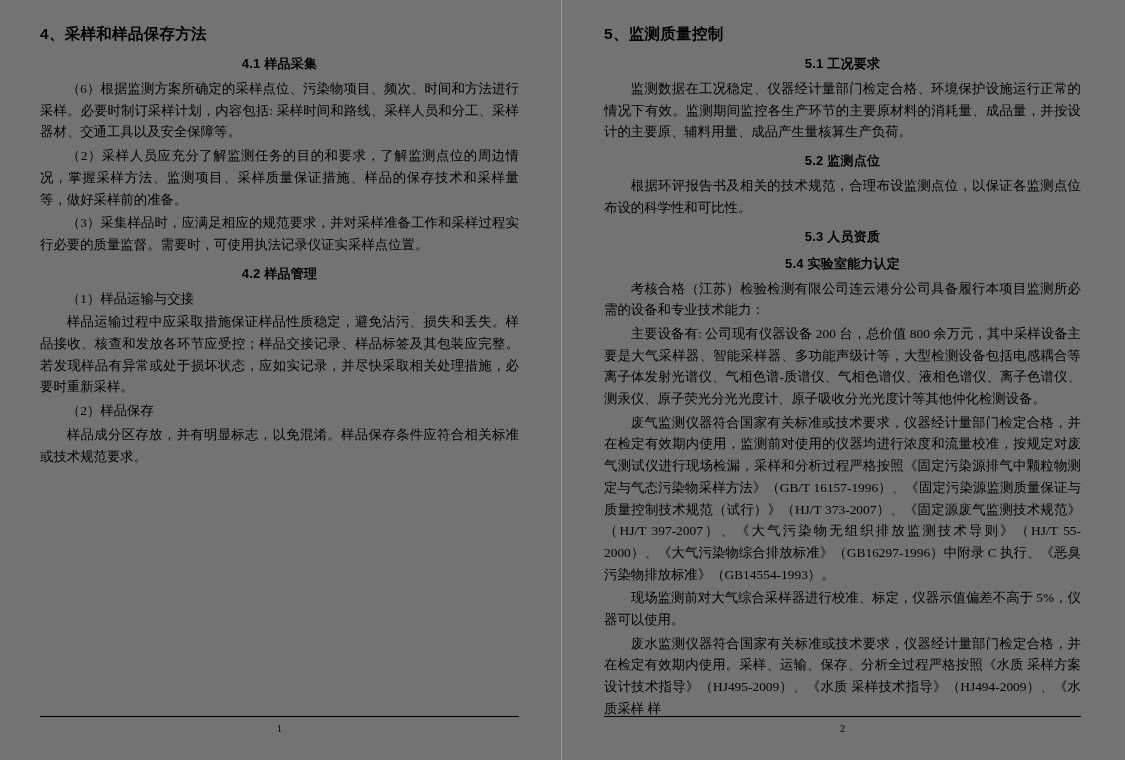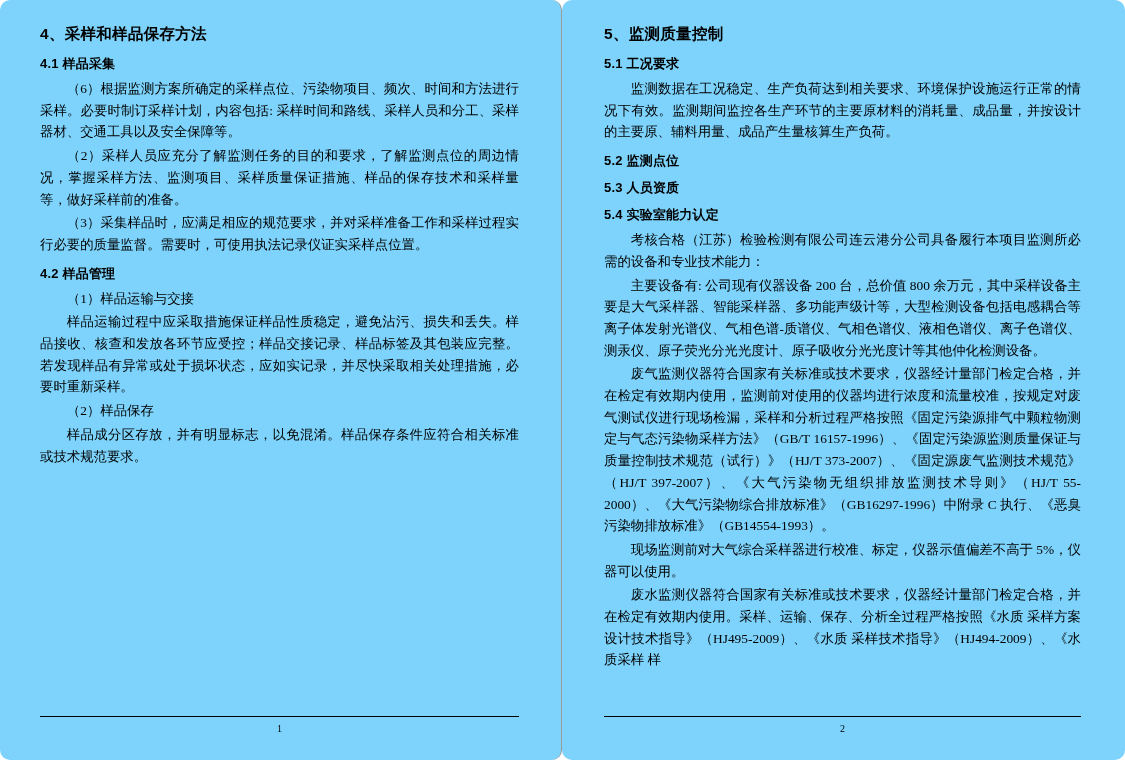--- a/index.html
+++ b/index.html
@@ -16,23 +16,22 @@
   }
   .spread {
     display: flex;
     width: 1125px;
     height: 760px;
     box-sizing: border-box;
   }
   .page {
     position: relative;
     box-sizing: border-box;
-    background: #7dd3fc;
+    background: #737373;
     height: 760px;
-    border-radius: 10px;
   }
   .page-left {
     width: 562px;
     border-right: 1px solid #9a9a9a;
     padding: 18px 42px 0 40px;
   }
   .page-right {
     width: 563px;
     padding: 18px 44px 16px 42px;
   }
@@ -46,20 +45,21 @@
     font-size: 15.5px;
     margin: 6px 0 10px 0;
     letter-spacing: 0.3px;
   }
   h2.sub {
     font-family: "Liberation Sans", "DejaVu Sans", sans-serif;
     font-weight: bold;
     font-size: 13px;
     margin: 9px 0 5px 0;
     letter-spacing: 0.2px;
+    text-align: center;
   }
   p.para {
     font-size: 13.4px;
     line-height: 1.62;
     margin: 0 0 2px 0;
     text-align: justify;
     text-justify: inter-ideograph;
     text-indent: 2em;
   }
   .footer {
@@ -104,22 +104,23 @@
     <div class="footer">
       <div class="footer-rule"></div>
       <div class="page-num">1</div>
     </div>
   </div>
 
   <div class="page page-right">
     <div class="page-body">
       <h1 class="sec">5、监测质量控制</h1>
       <h2 class="sub">5.1 工况要求</h2>
-      <p class="para">监测数据在工况稳定、生产负荷达到相关要求、环境保护设施运行正常的情况下有效。监测期间监控各生产环节的主要原材料的消耗量、成品量，并按设计的主要原、辅料用量、成品产生量核算生产负荷。</p>
+      <p class="para">监测数据在工况稳定、仪器经计量部门检定合格、环境保护设施运行正常的情况下有效。监测期间监控各生产环节的主要原材料的消耗量、成品量，并按设计的主要原、辅料用量、成品产生量核算生产负荷。</p>
       <h2 class="sub">5.2 监测点位</h2>
+      <p class="para">根据环评报告书及相关的技术规范，合理布设监测点位，以保证各监测点位布设的科学性和可比性。</p>
       <h2 class="sub">5.3 人员资质</h2>
       <h2 class="sub">5.4 实验室能力认定</h2>
       <p class="para">考核合格（江苏）检验检测有限公司连云港分公司具备履行本项目监测所必需的设备和专业技术能力：</p>
       <p class="para">主要设备有: 公司现有仪器设备 200 台，总价值 800 余万元，其中采样设备主要是大气采样器、智能采样器、多功能声级计等，大型检测设备包括电感耦合等离子体发射光谱仪、气相色谱-质谱仪、气相色谱仪、液相色谱仪、离子色谱仪、测汞仪、原子荧光分光光度计、原子吸收分光光度计等其他仲化检测设备。</p>
       <p class="para">废气监测仪器符合国家有关标准或技术要求，仪器经计量部门检定合格，并在检定有效期内使用，监测前对使用的仪器均进行浓度和流量校准，按规定对废气测试仪进行现场检漏，采样和分析过程严格按照《固定污染源排气中颗粒物测定与气态污染物采样方法》（GB/T 16157-1996）、《固定污染源监测质量保证与质量控制技术规范（试行）》（HJ/T 373-2007）、《固定源废气监测技术规范》（HJ/T 397-2007）、《大气污染物无组织排放监测技术导则》（HJ/T 55-2000）、《大气污染物综合排放标准》（GB16297-1996）中附录 C 执行、《恶臭污染物排放标准》（GB14554-1993）。</p>
       <p class="para">现场监测前对大气综合采样器进行校准、标定，仪器示值偏差不高于 5%，仪器可以使用。</p>
       <p class="para">废水监测仪器符合国家有关标准或技术要求，仪器经计量部门检定合格，并在检定有效期内使用。采样、运输、保存、分析全过程严格按照《水质 采样方案设计技术指导》（HJ495-2009）、《水质 采样技术指导》（HJ494-2009）、《水质采样 样</p>
     </div>
     <div class="footer">
       <div class="footer-rule"></div>

